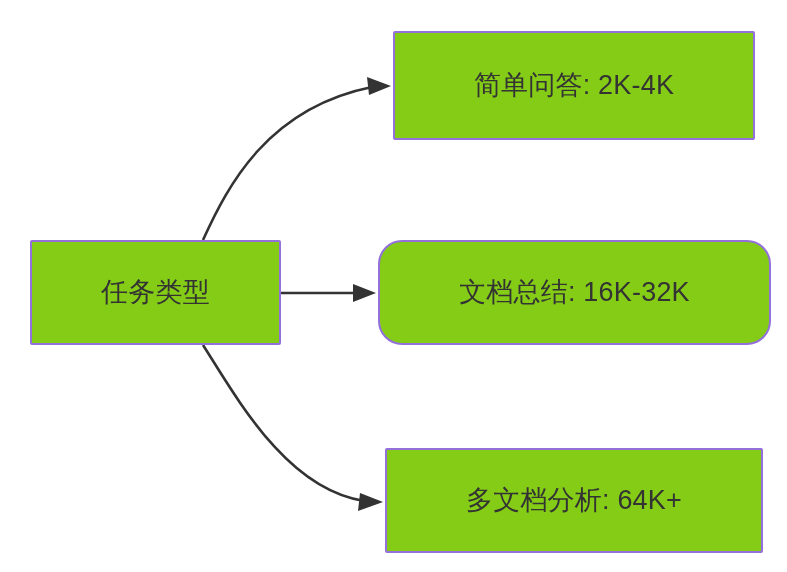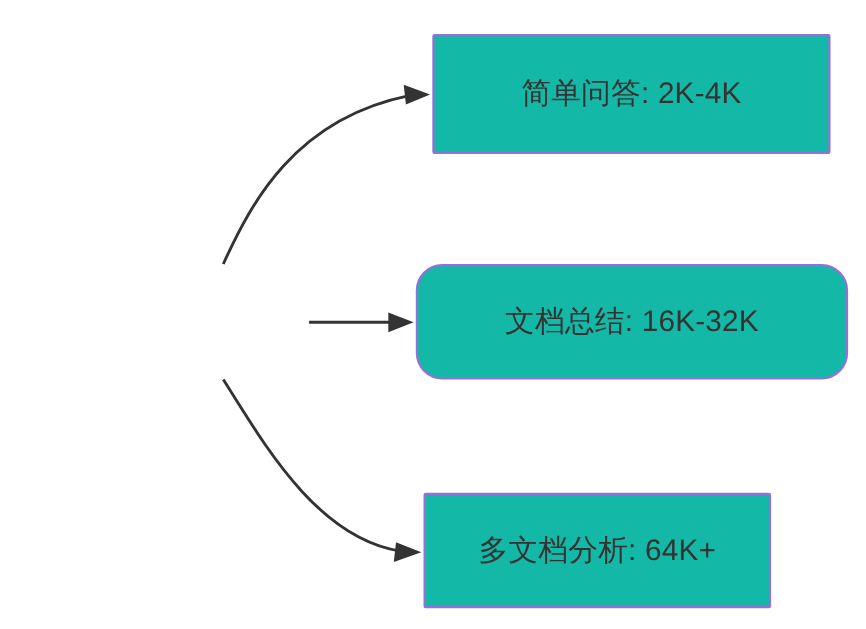--- a/index.html
+++ b/index.html
@@ -25,21 +25,21 @@
     position: absolute;
     left: 0;
     top: 0;
     width: 787px;
     height: 572px;
     pointer-events: none;
   }
   .node {
     position: absolute;
     box-sizing: border-box;
-    background: #14b8a6;
+    background: #84cc16;
     border: 2px solid #9370db;
     border-radius: 2px;
     display: flex;
     align-items: center;
     justify-content: center;
     text-align: center;
   }
   .node-label {
     color: #333333;
     font-size: 27px;
@@ -62,21 +62,21 @@
   #node-target-1 {
     left: 378px;
     top: 240px;
     width: 393px;
     height: 105px;
     border-radius: 24px;
   }
   #node-target-2 {
     left: 385px;
     top: 448px;
-    width: 316px;
+    width: 378px;
     height: 105px;
   }
   .edge-path {
     fill: none;
     stroke: #333333;
     stroke-width: 2.6px;
   }
   .arrow-head {
     fill: #333333;
   }
@@ -90,20 +90,23 @@
     <path class="edge-path" d="M 203 240 C 228 185 268 108 372 87"></path>
     <polygon class="arrow-head" points="391,86 367,77 369,95"></polygon>
 
     <path class="edge-path" d="M 281 293 L 357 293"></path>
     <polygon class="arrow-head" points="376,293 353,284 353,302"></polygon>
 
     <path class="edge-path" d="M 203 345 C 238 400 287 489 364 501"></path>
     <polygon class="arrow-head" points="383,502 360,493 358,511"></polygon>
   </svg>
 
+  <div class="node" id="node-source">
+    <span class="node-label">任务类型</span>
+  </div>
 
   <div class="node" id="node-target-0">
     <span class="node-label">简单问答: 2K-4K</span>
   </div>
 
   <div class="node" id="node-target-1">
     <span class="node-label">文档总结: 16K-32K</span>
   </div>
 
   <div class="node" id="node-target-2">

